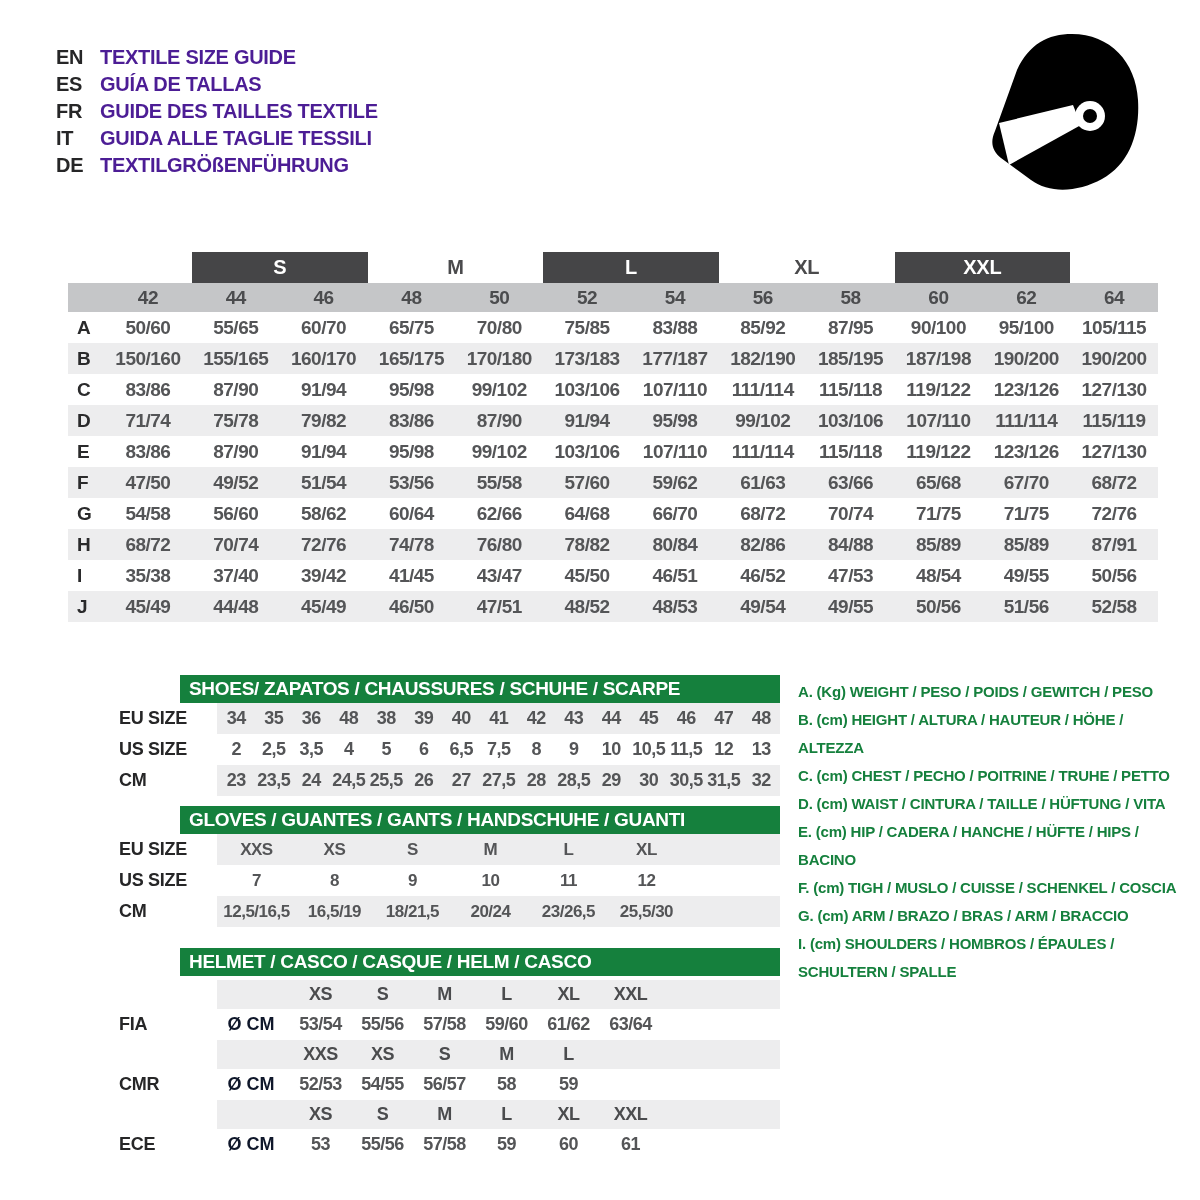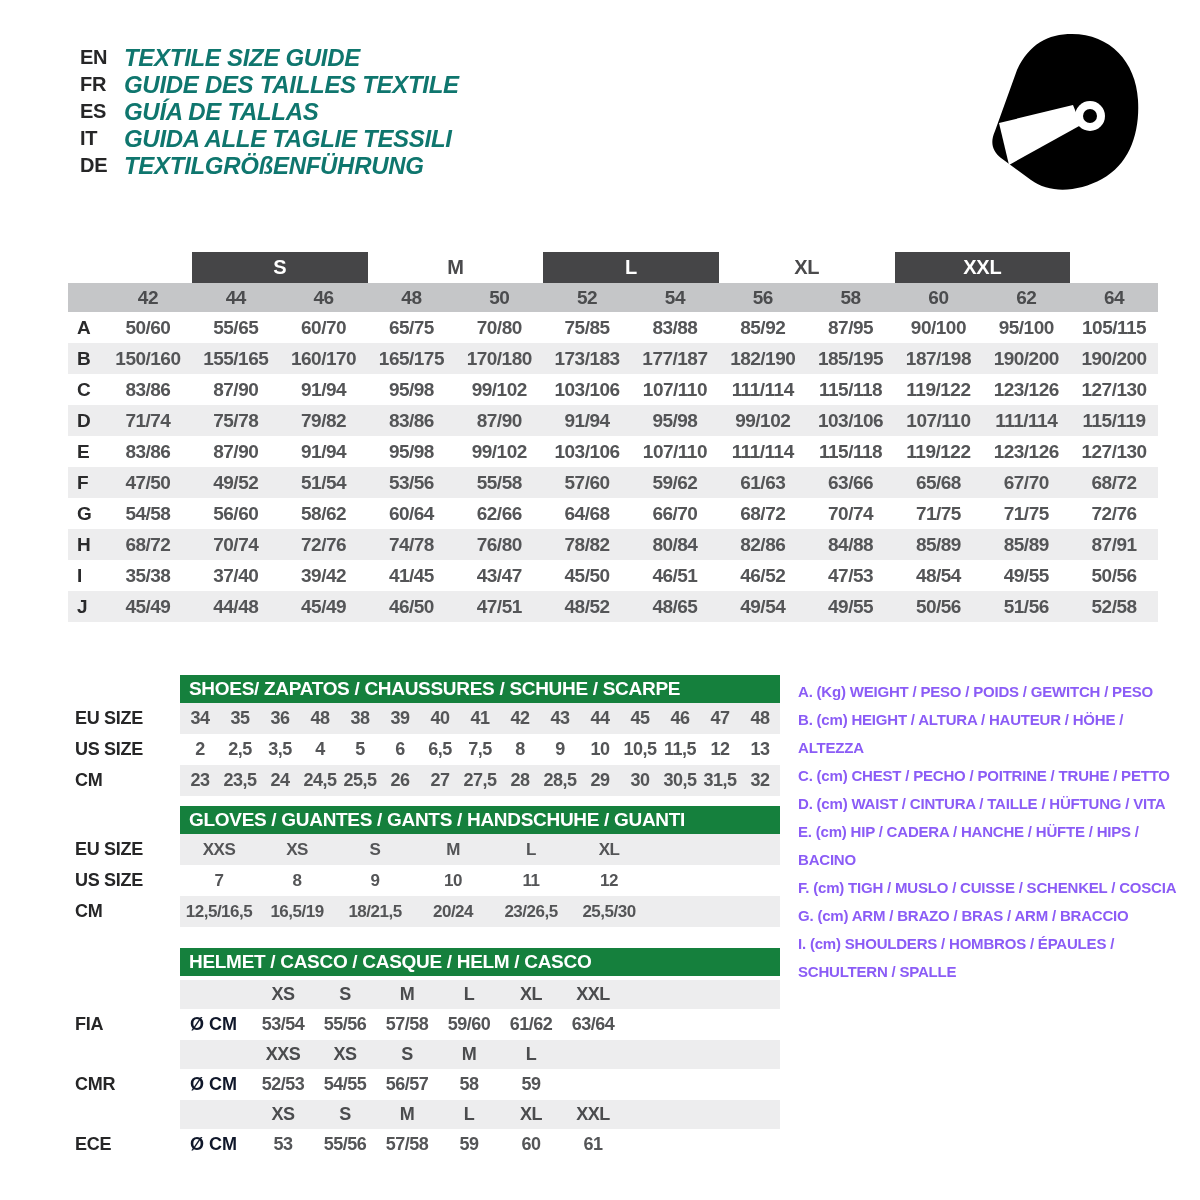--- a/index.html
+++ b/index.html
@@ -2,24 +2,24 @@
 <html><head>
 <meta charset="utf-8">
 <style>
   * { margin:0; padding:0; box-sizing:border-box; }
   html,body { width:1200px; height:1200px; background:#fff;
     font-family:"Liberation Sans","DejaVu Sans",sans-serif; font-weight:700;
     -webkit-font-smoothing:antialiased; }
   .page { position:relative; width:1200px; height:1200px; background:#fff; overflow:hidden; }
 
   
-  .languages { position:absolute; left:80px; top:44px; }
+  .languages { position:absolute; left:56px; top:44px; }
   .lang-row { display:flex; height:27px; align-items:center; }
   .lang-code { width:44px; font-size:20px; color:#262627; letter-spacing:-0.3px; }
-  .lang-label { font-size:24px; color:#0f766e; letter-spacing:-0.3px;font-style:italic; }
+  .lang-label { font-size:20px; color:#4c1d95; letter-spacing:-0.3px; }
 
   
   .logo { position:absolute; left:976px; top:26px; width:170px; height:170px; }
 
   
   .main-table { position:absolute; left:68px; top:252px; width:1090px; }
   .m-grid { display:grid; grid-template-columns:36px repeat(12,1fr); align-items:center; }
   .groups-row { height:31px; position:relative; }
   .size-group { text-align:center; font-size:20px; color:#4a4a4c; line-height:31px;
     letter-spacing:-0.3px; }
@@ -30,21 +30,21 @@
   .m-row:nth-child(even) { background:#ededee; }
   .m-cell { text-align:center; font-size:19px; color:#545557; letter-spacing:-0.5px;
     white-space:nowrap; }
   .m-rowlabel { text-align:left; padding-left:9px; color:#2a2a2b; letter-spacing:0; }
 
   
   .sub-table { position:absolute; left:75px; width:705px; }
   .bar { margin-left:105px; width:600px; height:28px; background:#15803d; color:#fff;
     display:flex; align-items:center; padding-left:9px; font-size:19px;
     letter-spacing:-0.3px; white-space:nowrap; }
-  .t-row { display:flex; height:31px; }
+  .t-row { display:flex; height:31px;margin-left:44px; }
   .t-row.gap { margin-top:4px; }
   .t-label { width:105px; display:flex; align-items:center; font-size:18px;
     color:#262627; letter-spacing:-0.3px; }
   .t-vals { width:600px; display:grid; align-items:center; }
   .t-cell { text-align:center; font-size:18px; color:#545557; letter-spacing:-0.5px;
     white-space:nowrap; }
   .g15 { grid-template-columns:repeat(15,1fr); }
   .g6  { grid-template-columns:repeat(6,78px) 1fr; }
   .g6 .t-cell { font-size:17px; }
   .gh  { grid-template-columns:72px repeat(6,62px) 1fr; }
@@ -54,39 +54,39 @@
   .helmet-rows .t-row.strip .t-vals { background:#ededee; }
   .helmet-rows .t-row.strip { height:29px; }
   .helmet-rows .t-row.strip .t-cell { color:#4b4c4e; }
 
   #shoes  { top:675px; }
   #gloves { top:806px; }
   #helmet { top:948px; }
 
   
   .legend { position:absolute; left:798px; top:678px; width:392px; }
-  .legend-line { font-size:15px; color:#8b5cf6; line-height:28px; letter-spacing:-0.2px; }
+  .legend-line { font-size:15px; color:#15803d; line-height:28px; letter-spacing:-0.2px; }
 </style>
 </head>
 <body>
 
 <div class="page">
 
   <div class="languages">
       <div class="lang-row">
         <span class="lang-code">EN</span>
         <span class="lang-label">TEXTILE SIZE GUIDE</span>
       </div>
       <div class="lang-row">
+        <span class="lang-code">ES</span>
+        <span class="lang-label">GUÍA DE TALLAS</span>
+      </div>
+      <div class="lang-row">
         <span class="lang-code">FR</span>
         <span class="lang-label">GUIDE DES TAILLES TEXTILE</span>
-      </div>
-      <div class="lang-row">
-        <span class="lang-code">ES</span>
-        <span class="lang-label">GUÍA DE TALLAS</span>
       </div>
       <div class="lang-row">
         <span class="lang-code">IT</span>
         <span class="lang-label">GUIDA ALLE TAGLIE TESSILI</span>
       </div>
       <div class="lang-row">
         <span class="lang-code">DE</span>
         <span class="lang-label">TEXTILGRÖßENFÜHRUNG</span>
       </div>
     </div>
@@ -258,21 +258,21 @@
           <div class="m-cell">50/56</div>
         </div>
         <div class="m-grid m-row">
           <div class="m-cell m-rowlabel">J</div>
           <div class="m-cell">45/49</div>
           <div class="m-cell">44/48</div>
           <div class="m-cell">45/49</div>
           <div class="m-cell">46/50</div>
           <div class="m-cell">47/51</div>
           <div class="m-cell">48/52</div>
-          <div class="m-cell">48/65</div>
+          <div class="m-cell">48/53</div>
           <div class="m-cell">49/54</div>
           <div class="m-cell">49/55</div>
           <div class="m-cell">50/56</div>
           <div class="m-cell">51/56</div>
           <div class="m-cell">52/58</div>
         </div>
       </div>
   </div>
 
   <div class="sub-table" id="shoes">

